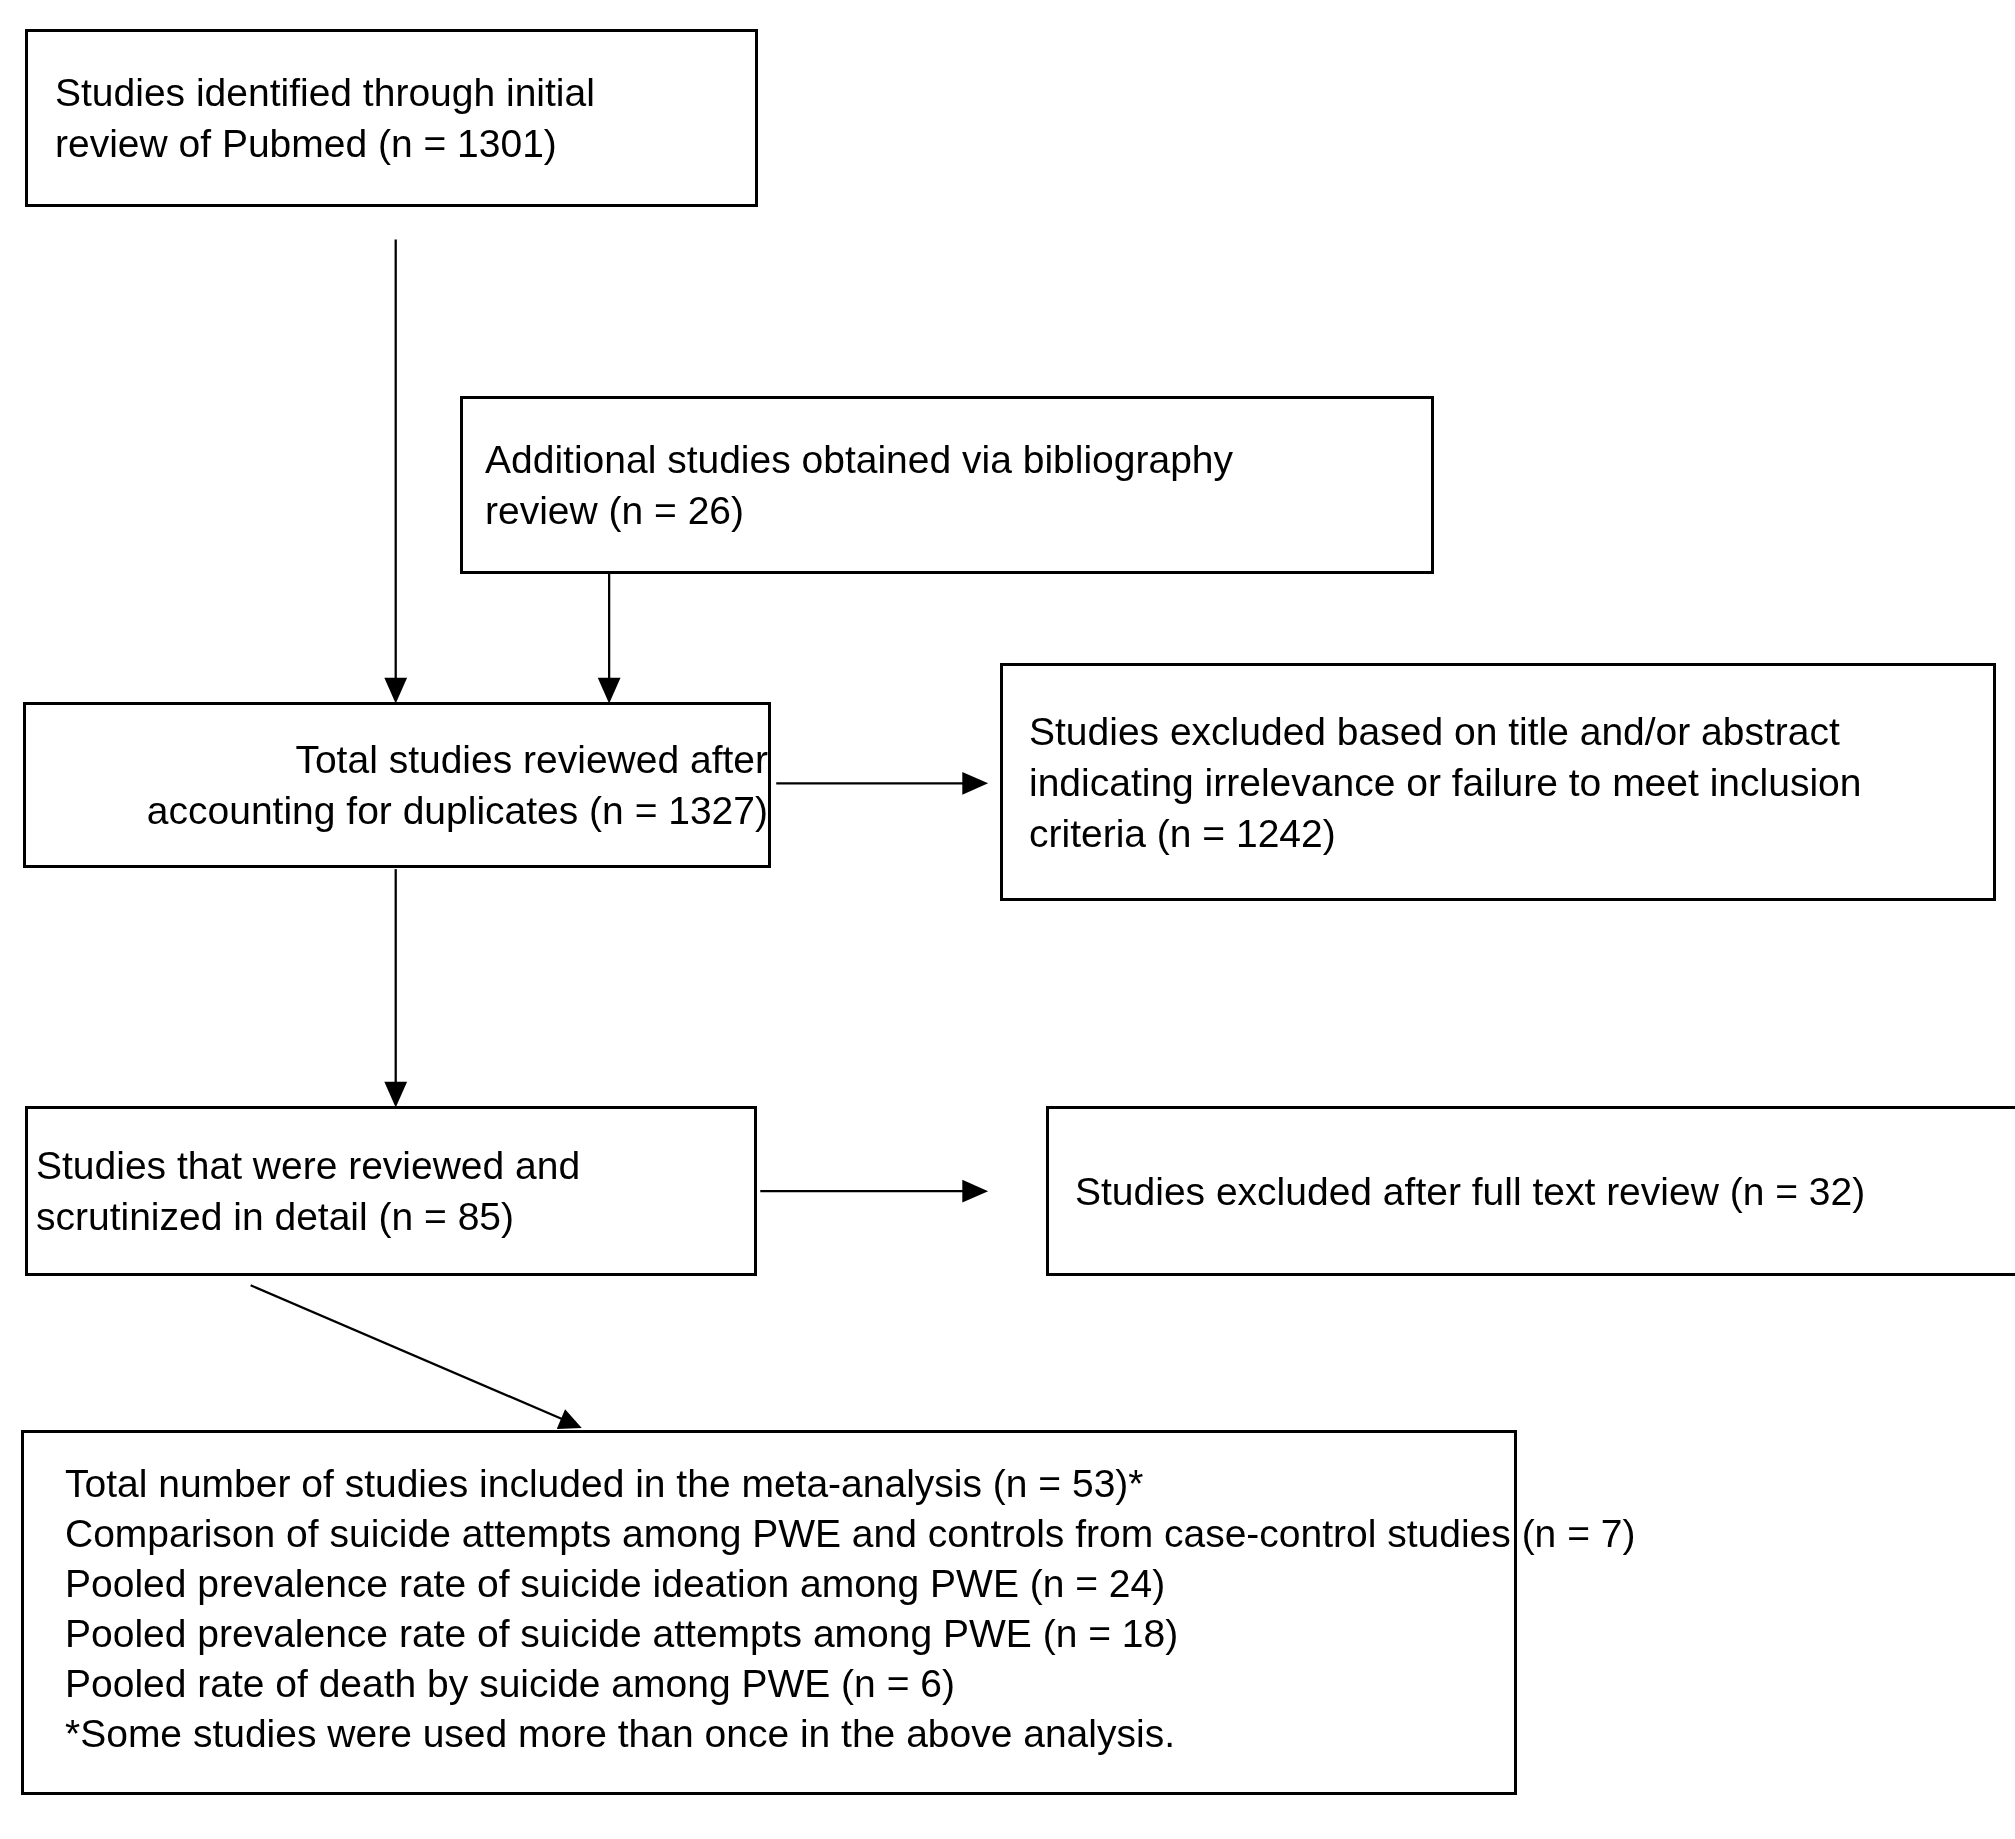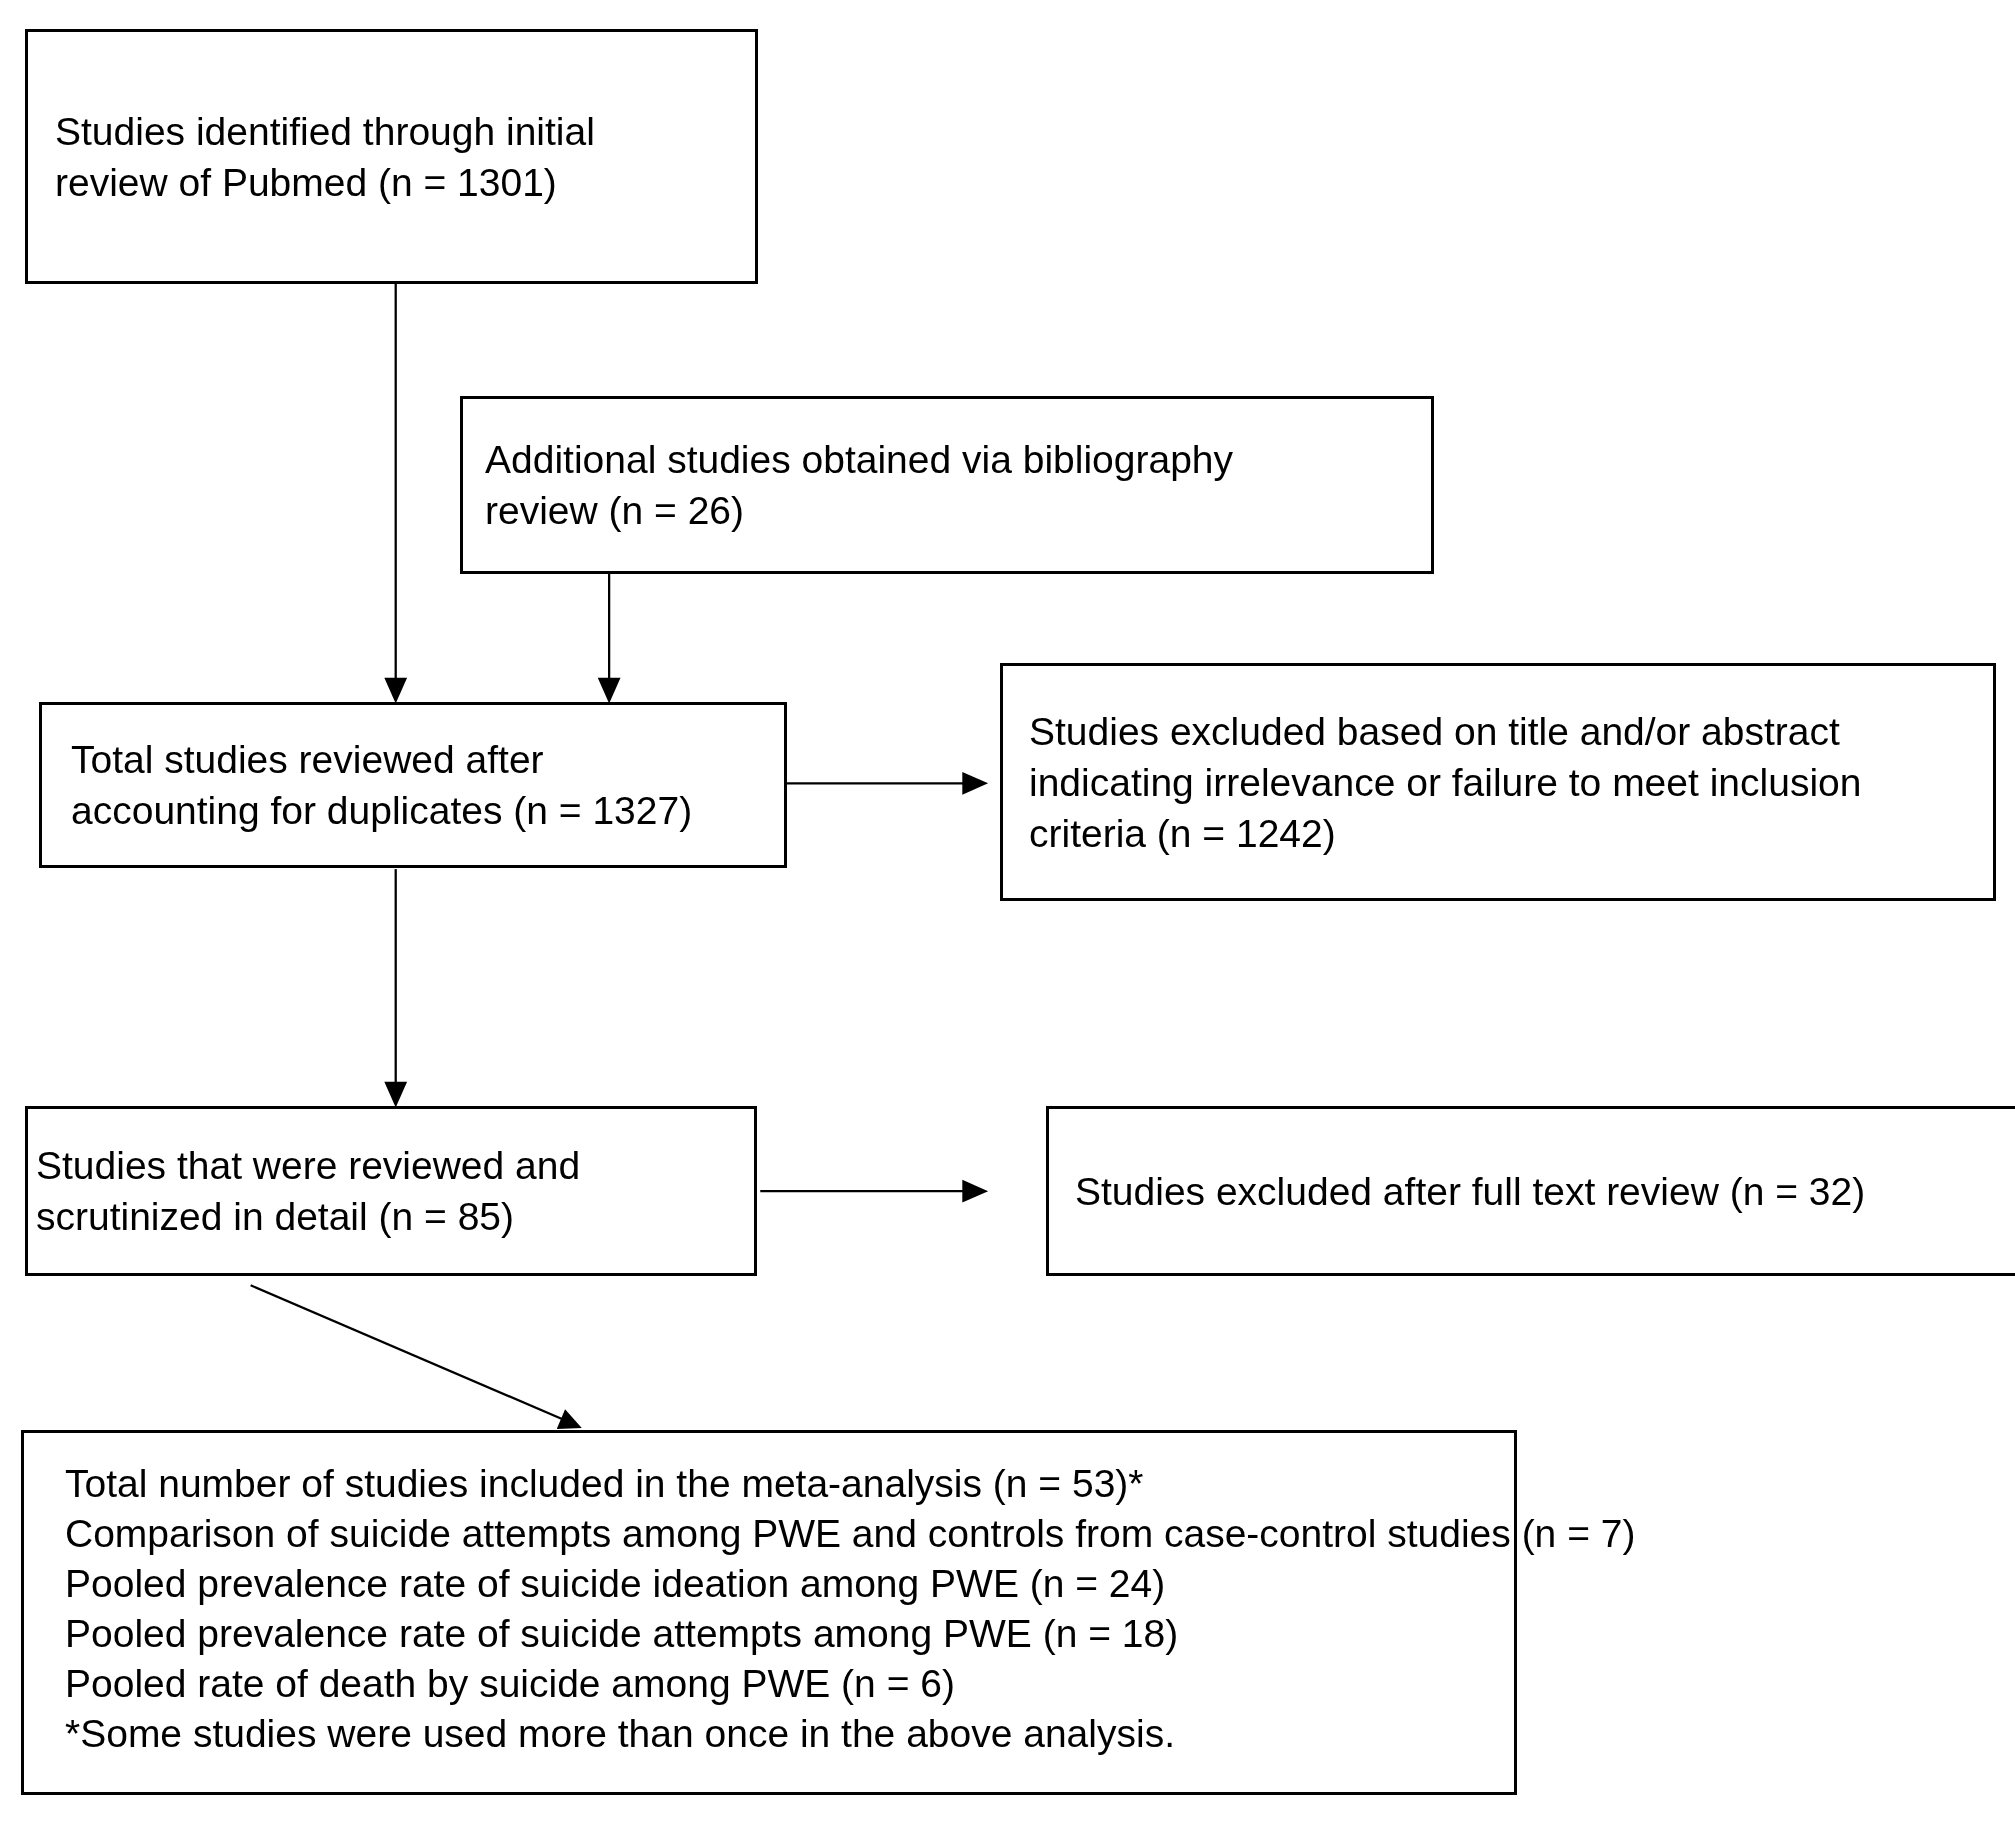--- a/index.html
+++ b/index.html
@@ -31,23 +31,23 @@
     flex-direction: column;
     justify-content: center;
   }
   .line {
     white-space: nowrap;
     font-size: 39px;
     line-height: 51px;
     color: #000000;
   }
   
-  #box-identified        { left: 25px;   top: 29px;   width: 733px;  height: 255px; padding-left: 27px; }
+  #box-identified        { left: 25px;   top: 29px;   width: 733px;  height: 178px; padding-left: 27px; }
   #box-bibliography      { left: 460px;  top: 396px;  width: 974px; height: 178px; padding-left: 22px; }
-  #box-total-reviewed    { left: 39px;   top: 702px;  width: 748px;  height: 166px; padding-left: 29px; }
+  #box-total-reviewed    { left: 23px;   top: 702px;  width: 748px;  height: 166px; padding-left: 29px; align-items: flex-end; }
   #box-excluded-abstract { left: 990px; top: 663px;  width: 996px; height: 238px; padding-left: 26px; margin-left: 10px; }
   #box-reviewed-detail   { left: 25px;   top: 1106px; width: 732px;  height: 170px; padding-left: 8px; }
   #box-excluded-fulltext { left: 1046px; top: 1106px; width: 996px; height: 170px; padding-left: 26px; }
   #box-included          { left: 21px;   top: 1430px; width: 1496px; height: 365px; padding-left: 41px;
                            justify-content: flex-start; padding-top: 26px; }
   #box-included .line    { line-height: 50px; }
 </style>
 </head>
 <body>
 

